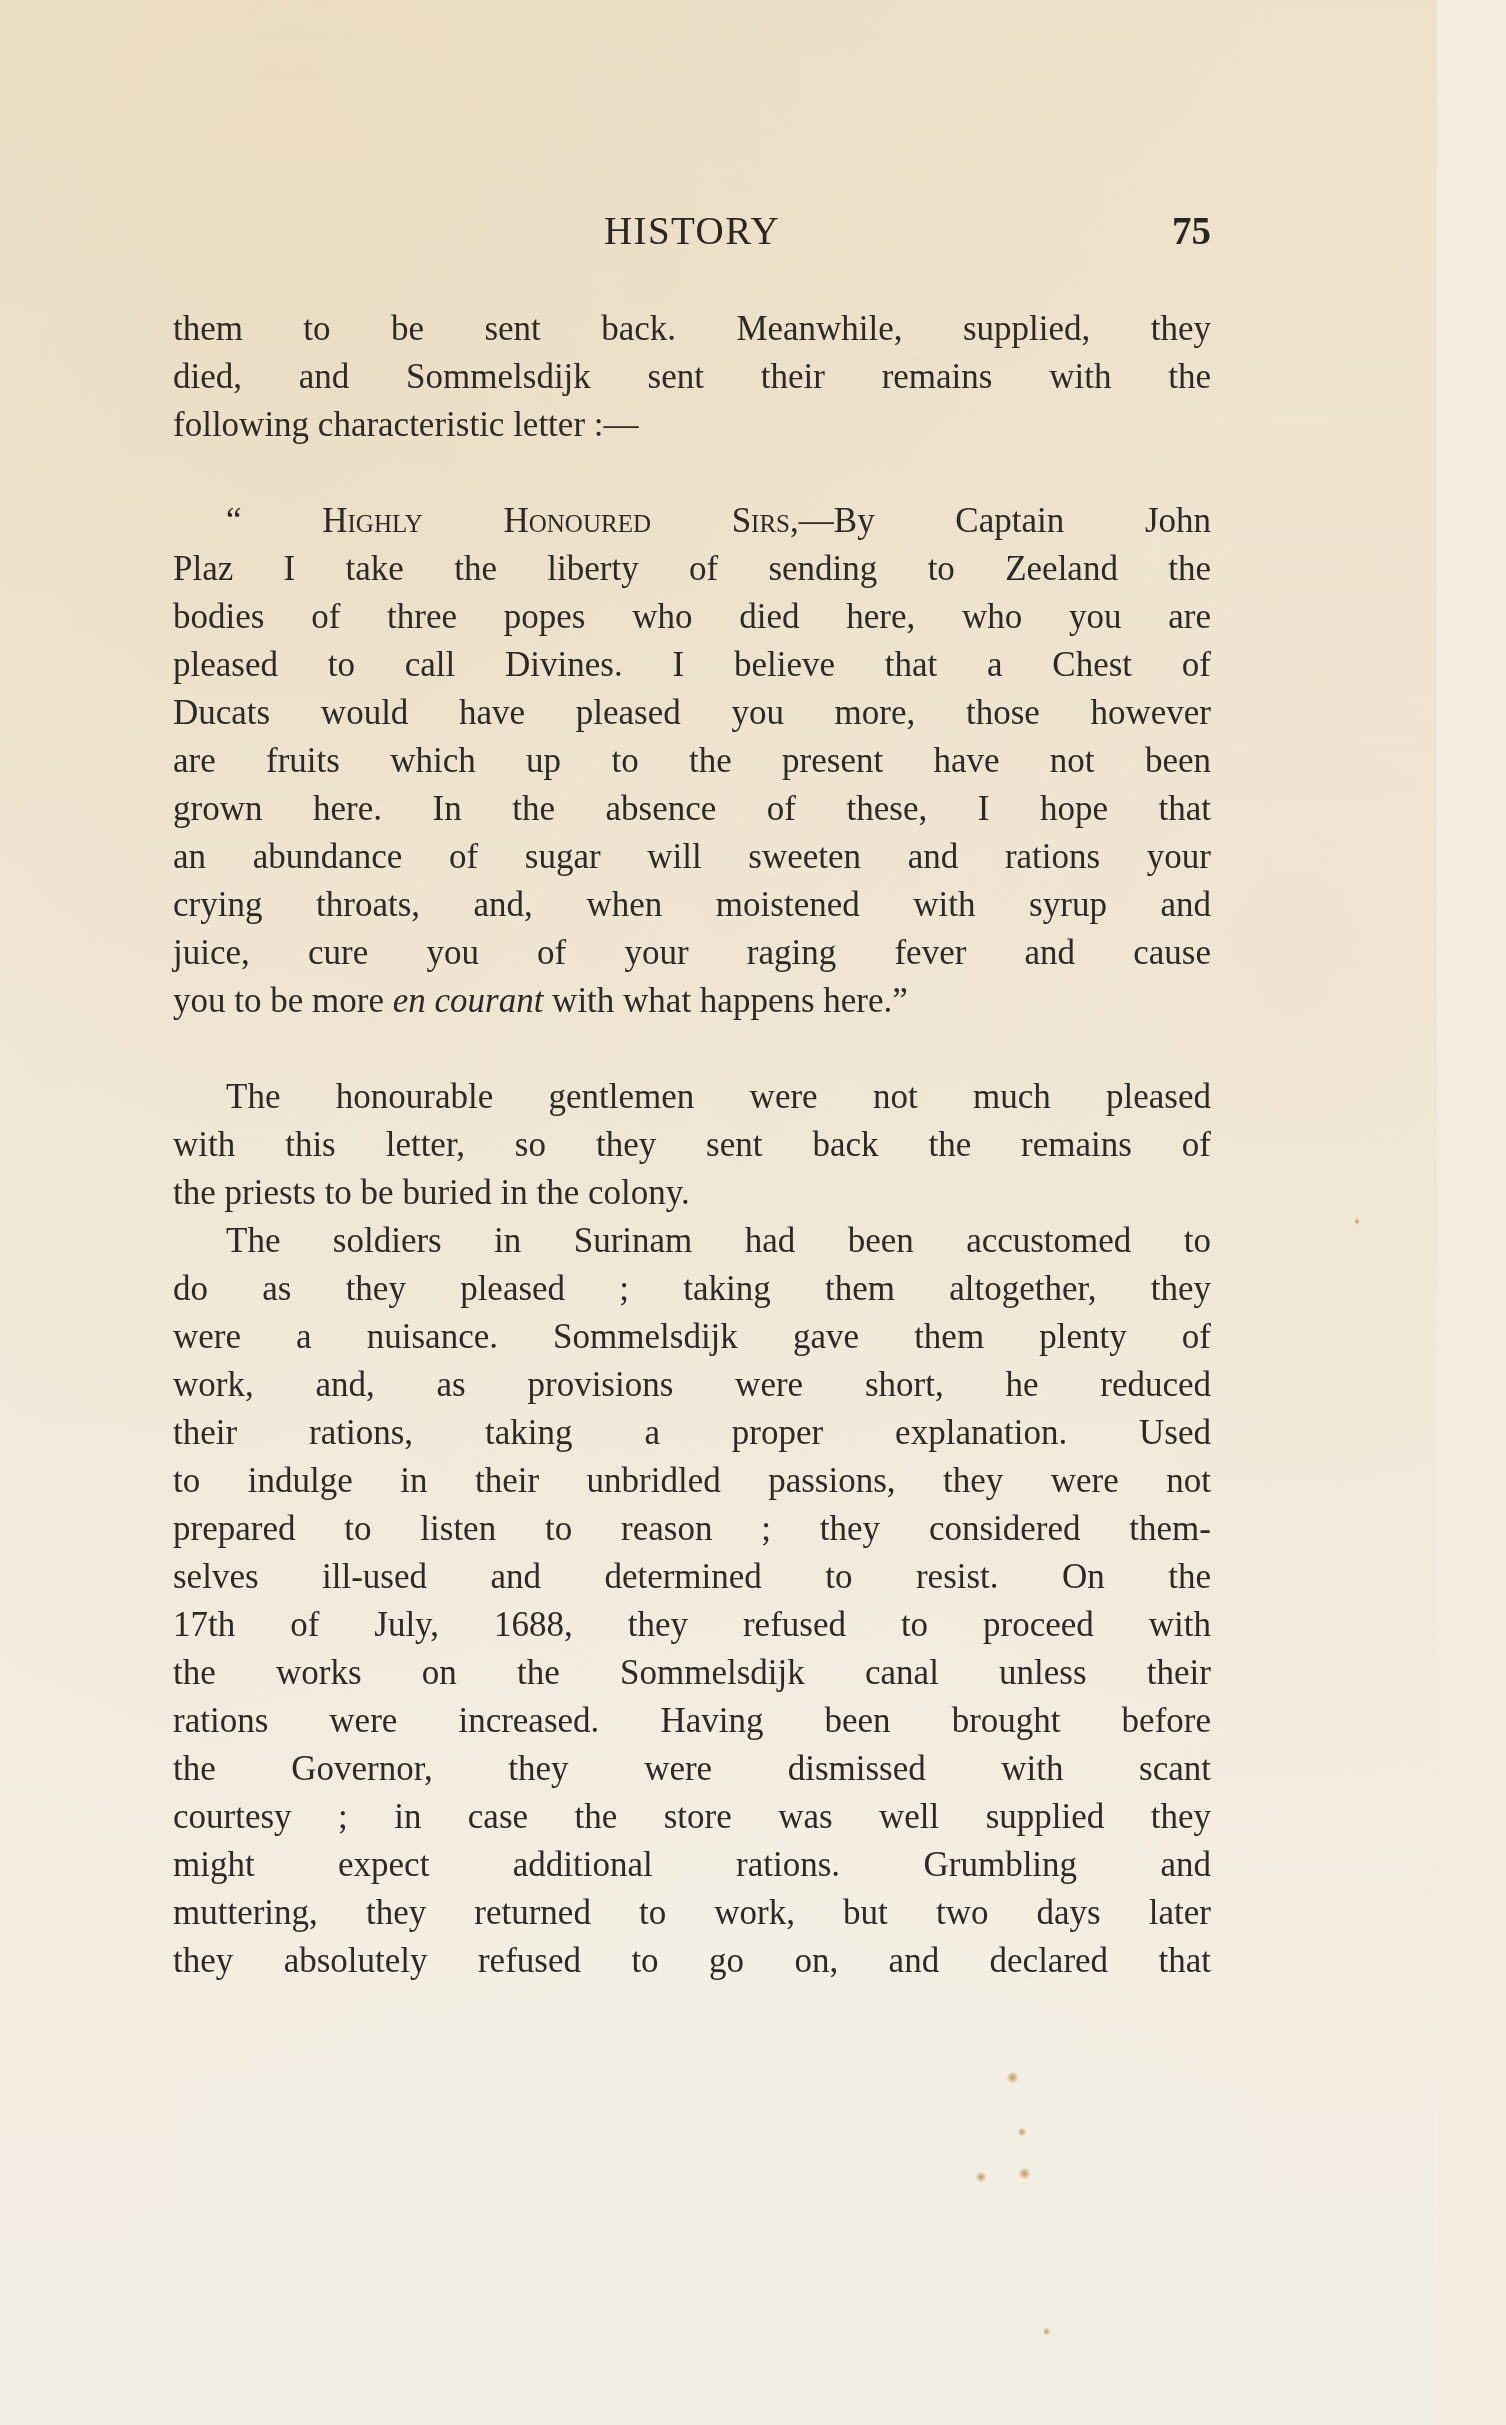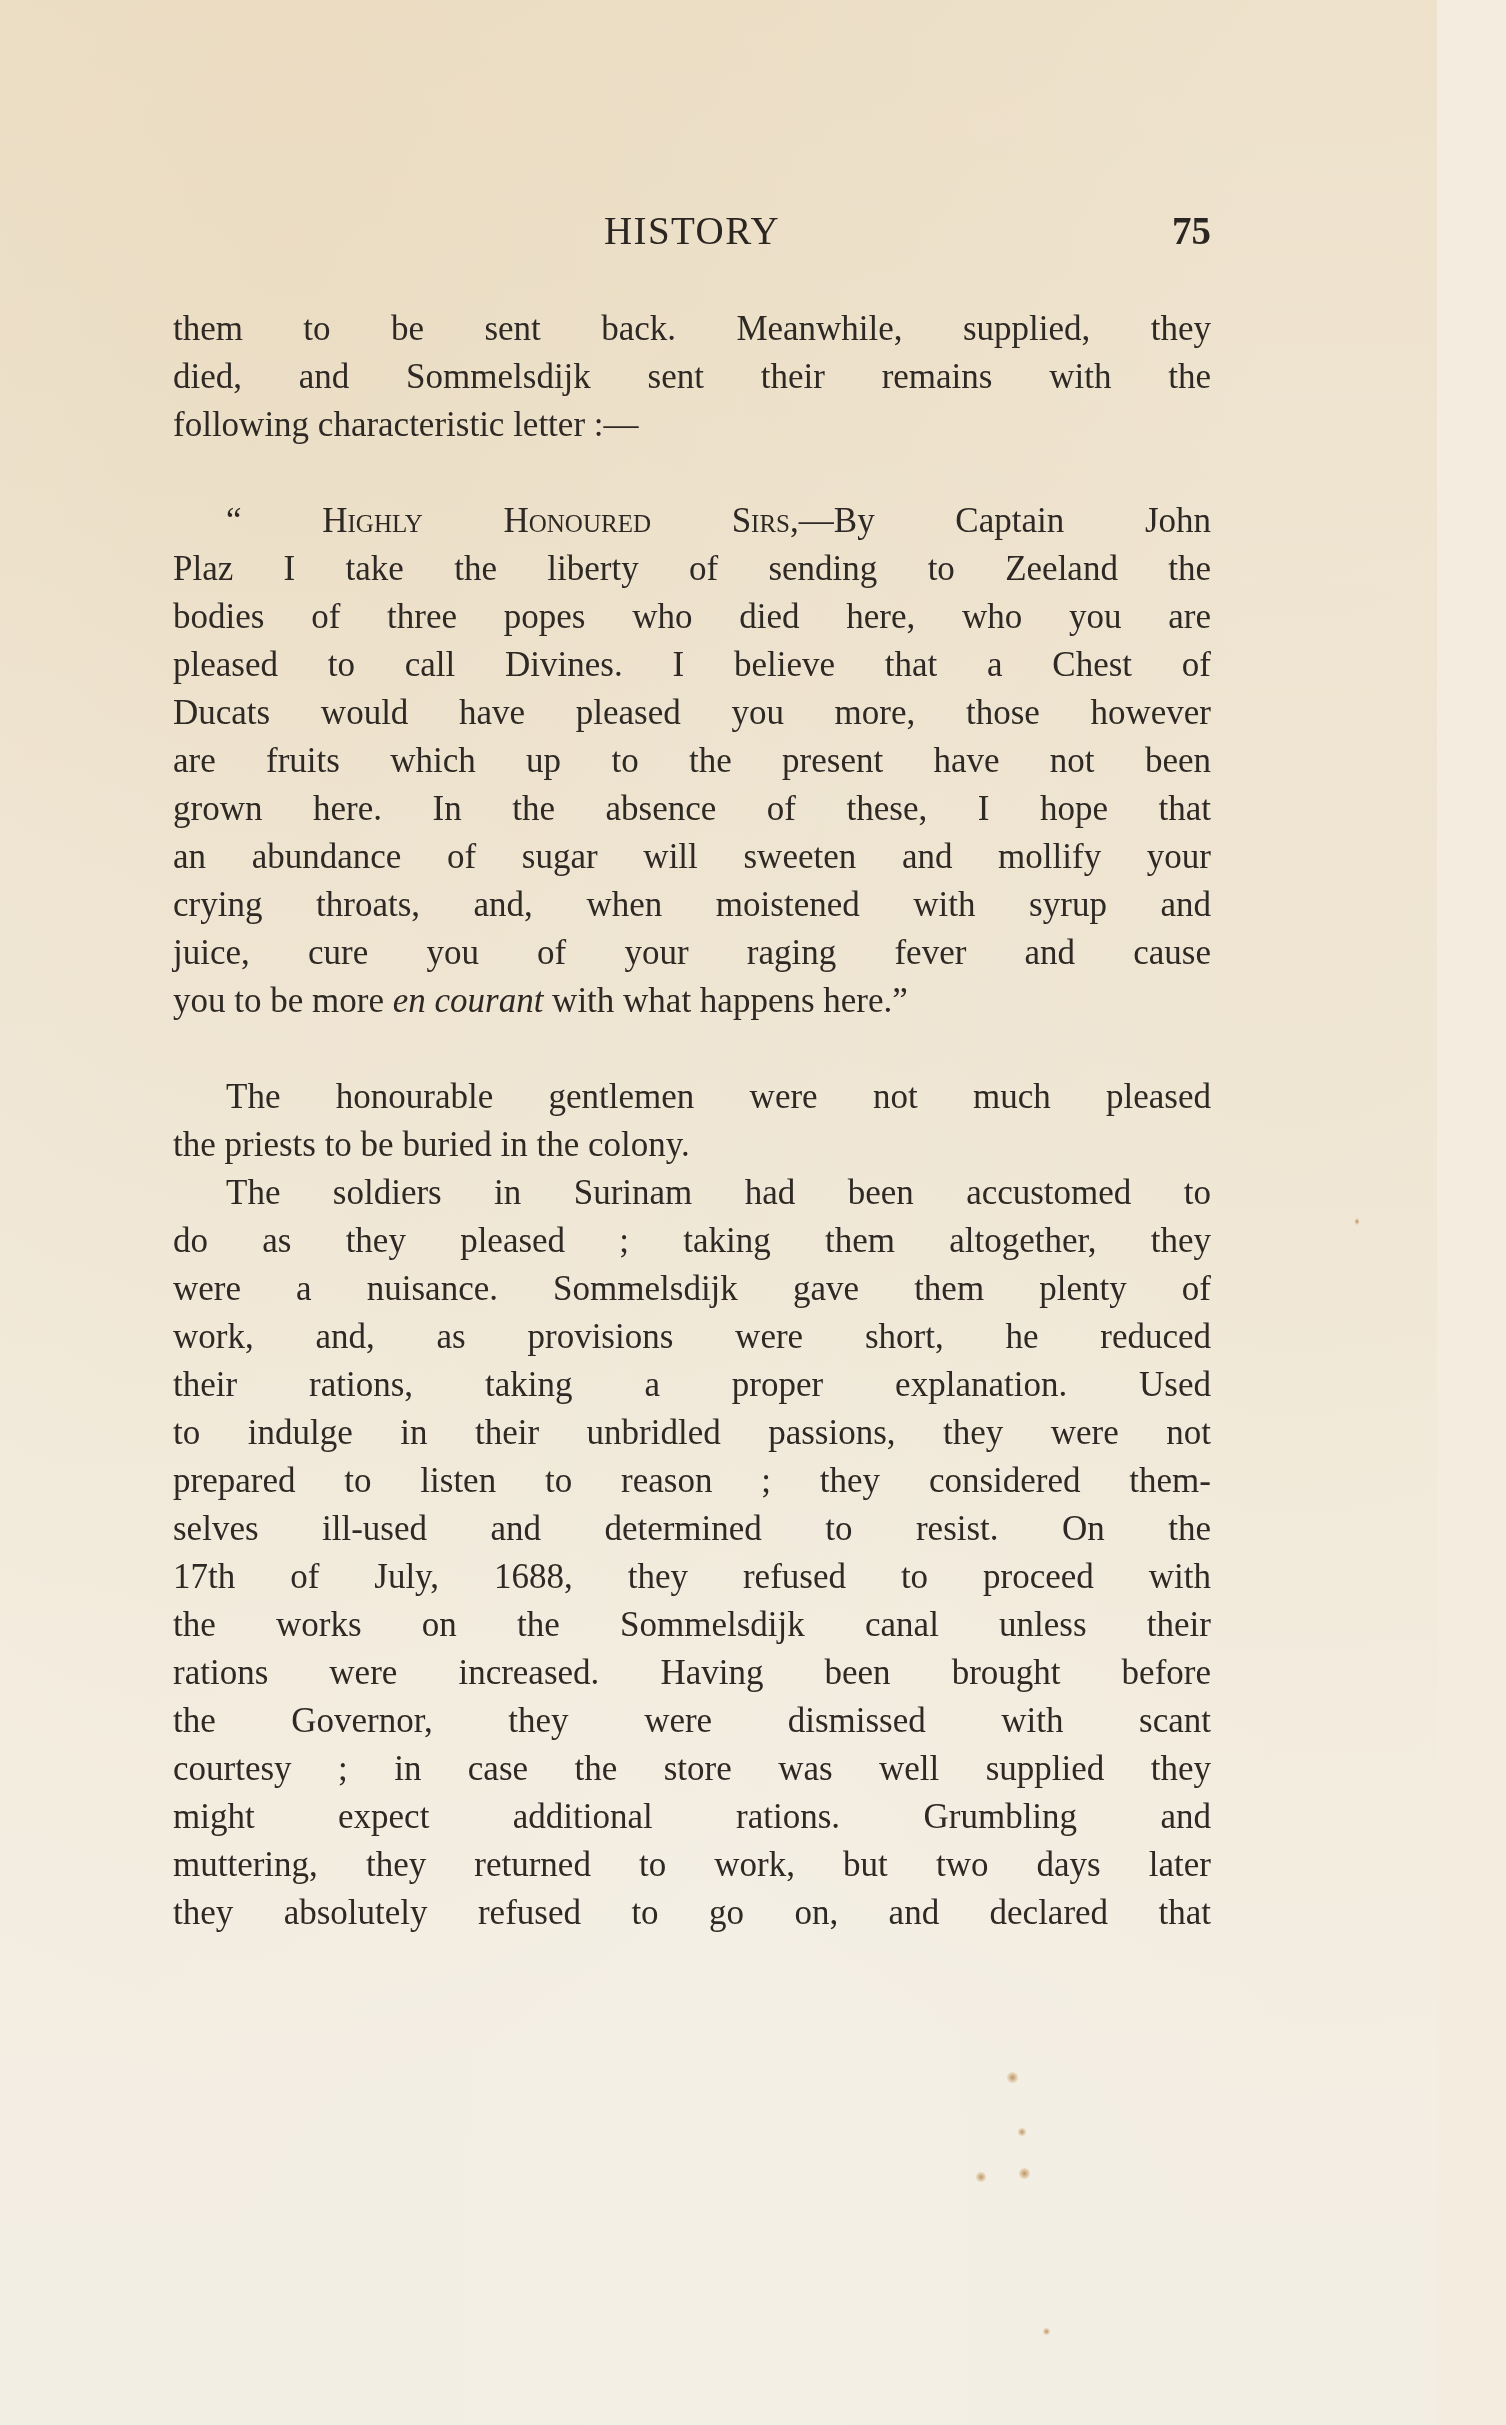--- a/index.html
+++ b/index.html
@@ -116,30 +116,31 @@
     <div class="gap"></div>
 
     <div>
       <span class="line indent"><span>“ </span><span class="sc">Highly Honoured Sirs,</span><span>—By Captain John</span></span>
       <span class="line">Plaz I take the liberty of sending to Zeeland the</span>
       <span class="line">bodies of three popes who died here, who you are</span>
       <span class="line">pleased to call Divines. I believe that a Chest of</span>
       <span class="line">Ducats would have pleased you more, those however</span>
       <span class="line">are fruits which up to the present have not been</span>
       <span class="line">grown here. In the absence of these, I hope that</span>
-      <span class="line">an abundance of sugar will sweeten and mollify your</span>
+      <span class="line">an abundance of sugar will sweeten and rations your</span>
       <span class="line">crying throats, and, when moistened with syrup and</span>
       <span class="line">juice, cure you of your raging fever and cause</span>
       <span class="line last"><span>you to be more </span><span class="it">en courant</span><span> with what happens here.”</span></span>
     </div>
 
     <div class="gap"></div>
 
     <div>
       <span class="line indent">The honourable gentlemen were not much pleased</span>
+      <span class="line">with this letter, so they sent back the remains of</span>
       <span class="line last">the priests to be buried in the colony.</span>
     </div>
 
     <div>
       <span class="line indent">The soldiers in Surinam had been accustomed to</span>
       <span class="line">do as they pleased ; taking them altogether, they</span>
       <span class="line">were a nuisance. Sommelsdijk gave them plenty of</span>
       <span class="line">work, and, as provisions were short, he reduced</span>
       <span class="line">their rations, taking a proper explanation. Used</span>
       <span class="line">to indulge in their unbridled passions, they were not</span>

